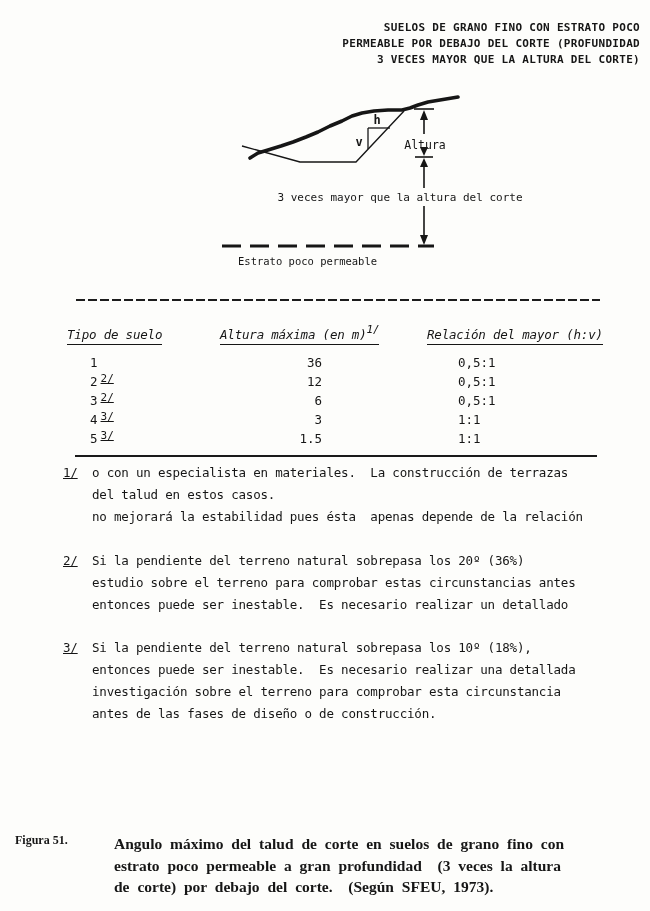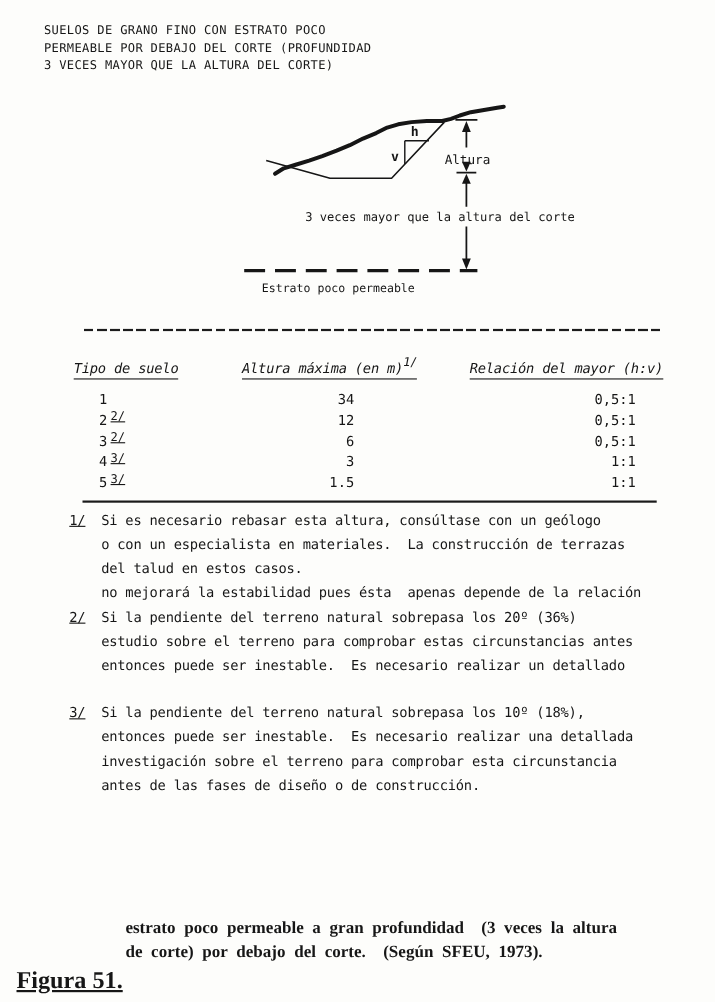--- a/index.html
+++ b/index.html
@@ -10,22 +10,22 @@
     background: #fdfdfb;
     color: #161616;
     font-family: "DejaVu Sans Mono", monospace;
     overflow: hidden;
   }
 
   
   .title {
     position: absolute;
     top: 20px; left: 40px; width: 600px;
-    text-align: left;
-    font-weight: normal;
+    text-align: right;
+    font-weight: bold;
     font-size: 11px;
     line-height: 16px;
     letter-spacing: 0.3px;
   }
 
   
   .diagram { position: absolute; top: 88px; left: 0; width: 650px; height: 200px; }
   .diagram text { fill: #161616; font-family: "DejaVu Sans Mono", monospace; }
 
   
@@ -35,41 +35,39 @@
     background: repeating-linear-gradient(90deg, #1c1c1c 0 9px, transparent 9px 12px);
   }
 
   
   .th { position: absolute; top: 327px; font-size: 12.5px; letter-spacing: -0.2px; }
   .th .u { display: inline-block; border-bottom: 1.4px solid #161616; padding-bottom: 2px; font-style: italic; }
   .sup { position: relative; top: -6px; font-size: 11px; }
   .trow { position: absolute; left: 0; width: 650px; font-size: 12.5px; }
   .c1 { position: absolute; left: 90px; }
   .c2 { position: absolute; left: 230px; width: 92px; text-align: right; }
-  .c3 { position: absolute; left: 458px; width: 120px; text-align: right; }
+  .c3 { position: absolute; left: 458px; width: 120px; text-align: left; }
   .tsup { position: relative; top: -4px; font-size: 11px; text-decoration: underline; margin-left: 3px; }
   .table-rule {
     position: absolute;
     top: 455px; left: 75px; width: 522px; height: 0;
     border-top: 2px solid #1a1a1a;
   }
 
   
   .fn { position: absolute; left: 0; width: 650px; font-size: 12.5px; line-height: 22px; letter-spacing: -0.2px; }
   .fn-marker { position: absolute; left: 63px; top: 0; text-decoration: underline; }
   .fn-lines { margin-left: 92px; }
   .fn-lines div { white-space: pre; }
 
   
   .caption-label {
     position: absolute; left: 15px; top: 833px;
     font-family: "Liberation Serif", serif;
-    font-size: 22px; font-weight: bold;
-    text-decoration: underline;
-    margin-top: 45px;
+    font-size: 12px; font-weight: bold;
   }
   .caption-lines {
     position: absolute; left: 114px; top: 833px;
     font-family: "Liberation Serif", serif;
     font-size: 15.5px; font-weight: bold;
     line-height: 21.5px;
     word-spacing: 4px;
   }
   .caption-lines div { white-space: pre; }
 </style>
@@ -119,21 +117,21 @@
   </div>
   <div class="th" style="left:220px">
     <span class="u"><span>Altura máxima (en m)</span><span class="sup">1/</span></span>
   </div>
   <div class="th" style="left:427px">
     <span class="u">Relación del mayor (h:v)</span>
   </div>
 
   <div class="trow" style="top:355px">
     <span class="c1"><span>1</span><span class="tsup"></span></span>
-    <span class="c2">34</span>
+    <span class="c2">36</span>
     <span class="c3">0,5:1</span>
   </div>
   <div class="trow" style="top:374px">
     <span class="c1"><span>2</span><span class="tsup">2/</span></span>
     <span class="c2">12</span>
     <span class="c3">0,5:1</span>
   </div>
   <div class="trow" style="top:393px">
     <span class="c1"><span>3</span><span class="tsup">2/</span></span>
     <span class="c2">6</span>
@@ -148,21 +146,20 @@
     <span class="c1"><span>5</span><span class="tsup">3/</span></span>
     <span class="c2">1.5</span>
     <span class="c3">1:1</span>
   </div>
 
   <div class="table-rule"></div>
 
   <div class="fn" style="top:462px">
     <span class="fn-marker">1/</span>
     <div class="fn-lines">
-      <div>Si es necesario rebasar esta altura, consúltase con un geólogo</div>
       <div>o con un especialista en materiales.  La construcción de terrazas</div>
       <div>del talud en estos casos.</div>
       <div>no mejorará la estabilidad pues ésta  apenas depende de la relación</div>
     </div>
   </div>
   <div class="fn" style="top:550px">
     <span class="fn-marker">2/</span>
     <div class="fn-lines">
       <div>Si la pendiente del terreno natural sobrepasa los 20º (36%)</div>
       <div>estudio sobre el terreno para comprobar estas circunstancias antes</div>
@@ -174,17 +171,18 @@
     <div class="fn-lines">
       <div>Si la pendiente del terreno natural sobrepasa los 10º (18%),</div>
       <div>entonces puede ser inestable.  Es necesario realizar una detallada</div>
       <div>investigación sobre el terreno para comprobar esta circunstancia</div>
       <div>antes de las fases de diseño o de construcción.</div>
     </div>
   </div>
 
   <div class="caption-label">Figura 51.</div>
   <div class="caption-lines">
+    <div>Angulo máximo del talud de corte en suelos de grano fino con</div>
     <div>estrato poco permeable a gran profundidad  (3 veces la altura</div>
     <div>de corte) por debajo del corte.  (Según SFEU, 1973).</div>
   </div>
 
 </div>
 
 </body></html>

